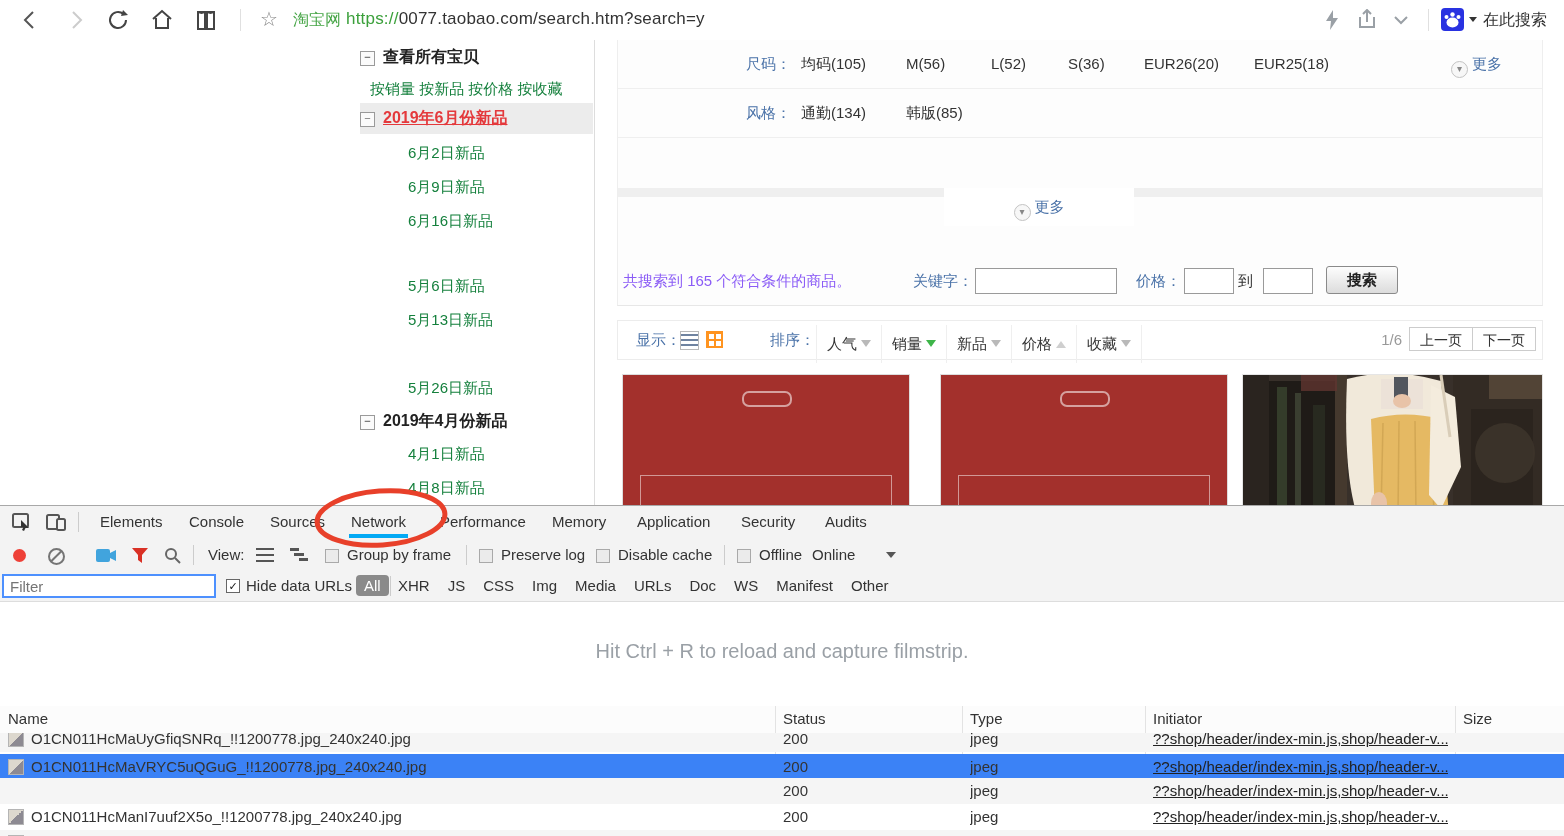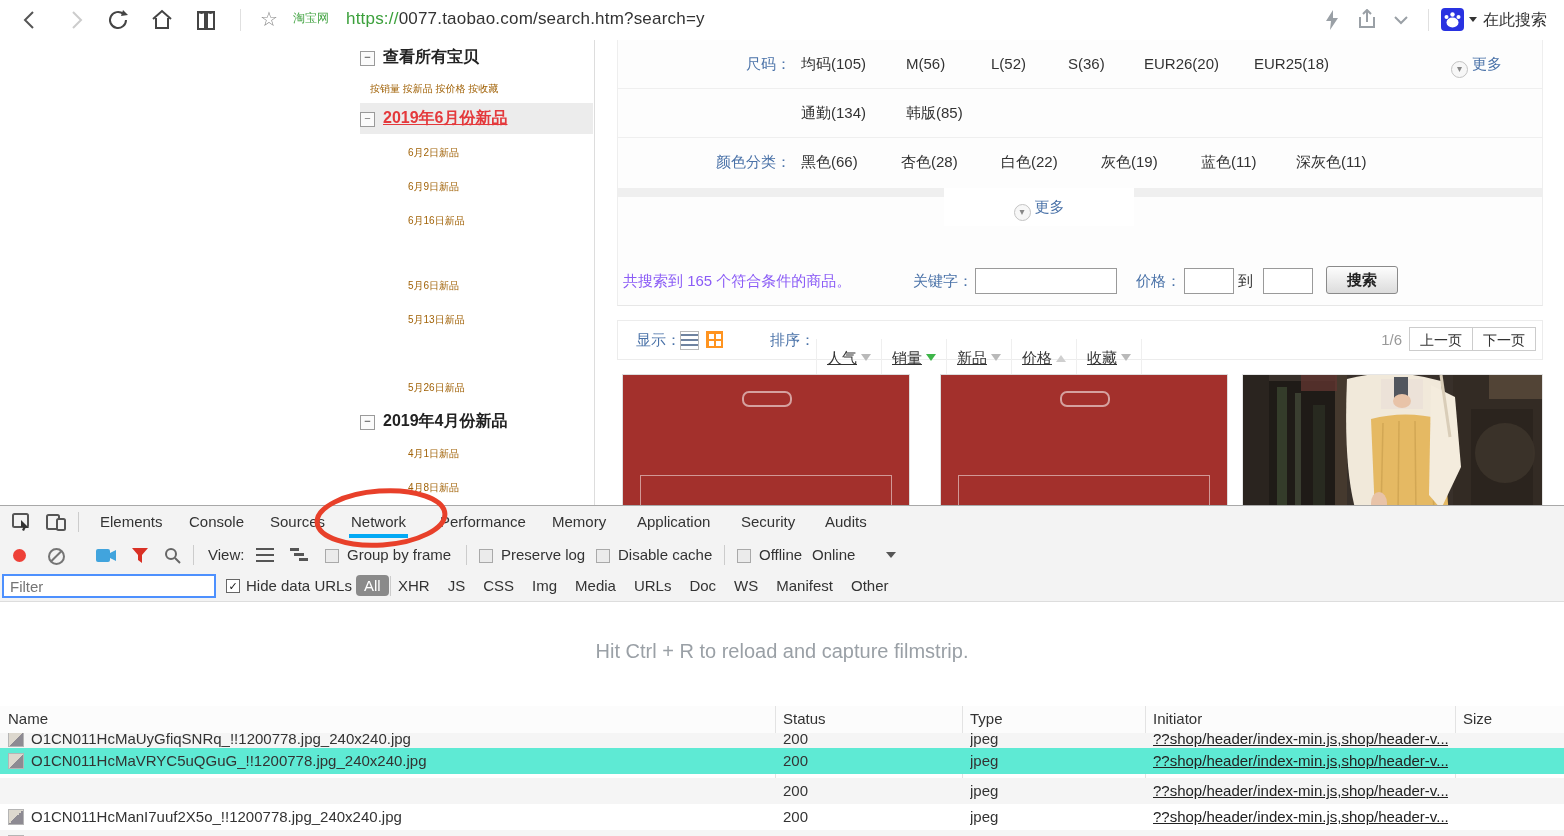--- a/index.html
+++ b/index.html
@@ -5,35 +5,35 @@
   html,body{margin:0;padding:0;background:#fff;}
   .screen{position:relative;width:1564px;height:836px;background:#fff;overflow:hidden;
           font-family:"Liberation Sans","DejaVu Sans",sans-serif;color:#333;font-size:15px;}
   svg{display:block;}
 
   
   .bbar{position:absolute;left:0;top:0;width:1564px;height:40px;background:#fff;border-bottom:1px solid #f0f0f0;}
   .bbar .vsep{position:absolute;top:9px;width:1px;height:22px;background:#e0e0e0;}
   .navicon{position:absolute;top:8px;width:24px;height:24px;cursor:pointer;}
   .star{position:absolute;top:7px;font-size:20px;color:#8a8a8a;}
-  .sitename{position:absolute;top:10px;font-size:12px;color:#46a546;}
+  .sitename{position:absolute;top:10px;font-size:16px;color:#46a546;}
   .url{position:absolute;top:9px;font-size:17px;letter-spacing:.2px;}
   .url .scheme{color:#3ba03b;}
   .url .rest{color:#333;}
   .pawbox{position:absolute;top:8px;width:23px;height:23px;background:#2932e1;border-radius:4px;}
   .pawdrop{position:absolute;top:17px;width:0;height:0;border-left:4px solid transparent;border-right:4px solid transparent;border-top:5px solid #333;}
   .searchhere{position:absolute;top:10px;font-size:16px;color:#333;}
 
   
   .page{position:absolute;left:0;top:40px;width:1564px;height:465px;background:#fff;overflow:hidden;}
 
   
   .side-row{position:absolute;left:360px;width:234px;line-height:26px;white-space:nowrap;}
   .side-head{font-weight:bold;font-size:16px;color:#222;}
-  .side-item{font-size:10px;color:#a16207;cursor:pointer;}
+  .side-item{font-size:15px;color:#15803d;cursor:pointer;}
   .side-active-bg{position:absolute;left:360px;top:63px;width:233px;height:31px;background:#ececec;}
   .side-active{color:#e4393c;font-weight:bold;font-size:16px;text-decoration:underline;}
   .boxminus{display:inline-block;width:13px;height:13px;border:1px solid #9a9a9a;background:#fbfbfb;color:#777;
             font-size:11px;line-height:11px;text-align:center;vertical-align:1px;margin-right:8px;}
   .side-divider{position:absolute;left:594px;top:0;width:1px;height:465px;background:#ddd;}
 
   
   .fpanel{position:absolute;left:617px;top:0;width:924px;height:265px;background:#fdfdfd;
           border-left:1px solid #eee;border-right:1px solid #eee;border-bottom:1px solid #e7e7e7;}
   .frow{position:absolute;left:0;width:924px;}
@@ -57,21 +57,21 @@
         border:1px solid #8a8a8a;border-radius:3px;font-weight:bold;font-size:15px;color:#222;cursor:pointer;
         font-family:"Liberation Sans",sans-serif;}
 
   
   .sortbar{position:absolute;left:617px;top:280px;width:924px;height:38px;border:1px solid #ececec;background:#fff;}
   .sortbar .lab{position:absolute;top:0;line-height:38px;color:#4a72a8;}
   .viewicon{position:absolute;top:10px;width:17px;height:17px;cursor:pointer;}
   .v-list{border:1px solid #b9b9b9;background:repeating-linear-gradient(#fff 0 2px,#6f83a0 2px 4px,#fff 4px 5px);background-color:#fff;}
   .v-grid{background-color:#ff9420;background-image:linear-gradient(#fff,#fff),linear-gradient(#fff,#fff),linear-gradient(#fff,#fff),linear-gradient(#fff,#fff);
           background-size:5px 5px;background-position:3px 3px,10px 3px,3px 10px,10px 10px;background-repeat:no-repeat;}
-  .sitem{position:absolute;top:18px;height:38px;line-height:38px;text-align:center;color:#333;cursor:pointer;border-left:1px solid #efefef;text-decoration:underline;}
+  .sitem{position:absolute;top:4px;height:38px;line-height:38px;text-align:center;color:#333;cursor:pointer;border-left:1px solid #efefef;}
   .arr{display:inline-block;width:0;height:0;margin-left:4px;vertical-align:2px;}
   .arr-down{border-left:5px solid transparent;border-right:5px solid transparent;border-top:7px solid #b9b9b9;}
   .arr-down-green{border-left:5px solid transparent;border-right:5px solid transparent;border-top:7px solid #3eb549;}
   .arr-up{border-left:5px solid transparent;border-right:5px solid transparent;border-bottom:7px solid #cfcfcf;vertical-align:1px;}
   .pageind{position:absolute;top:0;line-height:38px;color:#999;}
   .pgbtn{position:absolute;top:6px;height:24px;line-height:24px;padding:0 10px;border:1px solid #ccc;background:#fff;
          color:#333;font-size:14px;cursor:pointer;}
 
   
   .pcard{position:absolute;top:334px;height:140px;background:#a3302c;border:1px solid #ddd;cursor:pointer;}
@@ -205,33 +205,25 @@
         <span class="fopt" style="left:183px">均码(105)</span>
         <span class="fopt" style="left:288px">M(56)</span>
         <span class="fopt" style="left:373px">L(52)</span>
         <span class="fopt" style="left:450px">S(36)</span>
         <span class="fopt" style="left:526px">EUR26(20)</span>
         <span class="fopt" style="left:636px">EUR25(18)</span>
         <span class="fmore" style="right:40px"><span class="circ-chev">▾</span><span>更多</span></span>
       </div>
       <div class="fsep" style="top:48px"></div>
       <div class="frow" style="top:49px;height:48px;line-height:48px">
+        <span class="flabel">风格：</span>
         <span class="fopt" style="left:183px">通勤(134)</span>
         <span class="fopt" style="left:288px">韩版(85)</span>
       </div>
       <div class="fsep" style="top:97px"></div>
-      <div class="frow" style="top:98px;height:48px;line-height:48px">
-        <span class="flabel">颜色分类：</span>
-        <span class="fopt" style="left:183px">黑色(66)</span>
-        <span class="fopt" style="left:283px">杏色(28)</span>
-        <span class="fopt" style="left:383px">白色(22)</span>
-        <span class="fopt" style="left:483px">灰色(19)</span>
-        <span class="fopt" style="left:583px">蓝色(11)</span>
-        <span class="fopt" style="left:678px">深灰色(11)</span>
-      </div>
       <div class="greyband"></div>
       <div class="moretab"><span class="circ-chev">▾</span><span>更多</span></div>
 
       <div class="srow">
         <span class="resulttxt">共搜索到 165 个符合条件的商品。</span>
         <span class="lab" style="left:295px">关键字：</span>
         <input class="tbox" style="left: 357px; width: 132px;" value="">
         <span class="lab" style="left:518px">价格：</span>
         <input class="tbox" style="left: 566px; width: 40px;" value="">
         <span style="position:absolute;left:620px;color:#333">到</span>
@@ -388,21 +380,21 @@
 
     <div class="rowclip">
       <div class="nt-row" style="top:-7px;background:transparent">
         <span class="c" style="left:8px;width:760px"><span class="thumb"></span><span>O1CN011HcMaUyGfiqSNRq_!!1200778.jpg_240x240.jpg</span></span>
         <span class="c" style="left:783px">200</span>
         <span class="c" style="left:970px">jpeg</span>
         <span class="c init" style="left:1153px;width:295px">??shop/header/index-min.js,shop/header-v...</span>
       </div>
     </div>
 
-    <div class="nt-row" style="top:242px;background:#5eead4">
+    <div class="nt-row" style="top:248px;background:#3b82f6">
       <span class="c" style="left:8px;width:760px"><span class="thumb"></span><span>O1CN011HcMaVRYC5uQGuG_!!1200778.jpg_240x240.jpg</span></span>
       <span class="c" style="left:783px">200</span>
       <span class="c" style="left:970px">jpeg</span>
       <span class="c init" style="left:1153px;width:295px">??shop/header/index-min.js,shop/header-v...</span>
     </div>
 
     <div class="nt-row" style="top:272px;background:#f5f5f5">
       <span class="c" style="left:783px">200</span>
       <span class="c" style="left:970px">jpeg</span>
       <span class="c init" style="left:1153px;width:295px">??shop/header/index-min.js,shop/header-v...</span>

